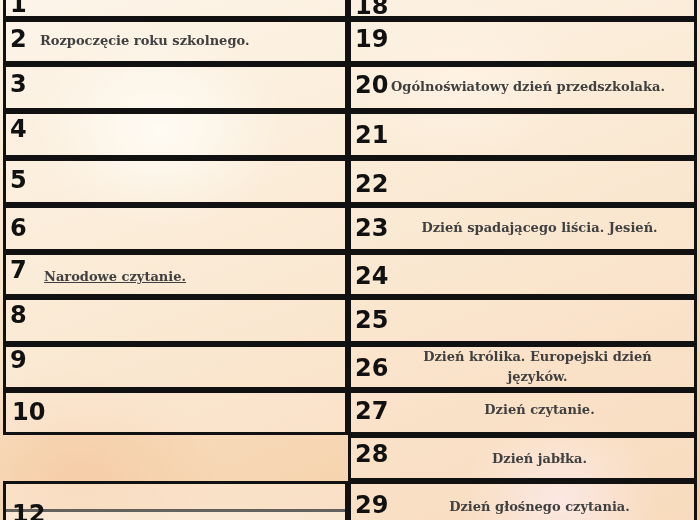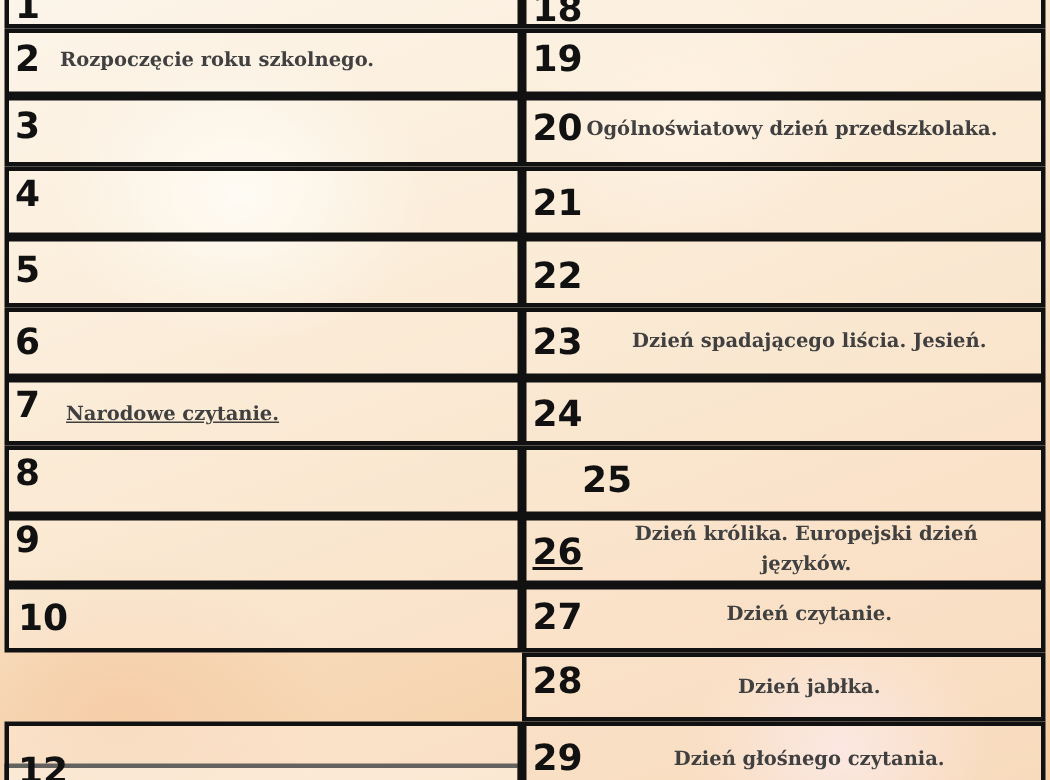--- a/index.html
+++ b/index.html
@@ -99,24 +99,24 @@
     <span class="num" style="top:8px;">22</span>
   </div>
   <div class="row" style="top:205px;height:47px;">
     <span class="num" style="top:5px;">23</span>
     <span class="txt center" style="top:10px;">Dzień spadającego liścia. Jesień.</span>
   </div>
   <div class="row" style="top:252px;height:45px;">
     <span class="num" style="top:6px;">24</span>
   </div>
   <div class="row" style="top:297px;height:47px;">
-    <span class="num" style="top:5px;margin-left:33px;">25</span>
+    <span class="num" style="top:5px;">25</span>
   </div>
   <div class="row" style="top:344px;height:46px;">
-    <span class="num" style="top:6px;text-decoration:underline;">26</span>
+    <span class="num" style="top:6px;">26</span>
     <span class="txt center" style="top:0px;left:60px;right:30px;line-height:20px;">Dzień królika. Europejski dzień języków.</span>
   </div>
   <div class="row" style="top:390px;height:45px;">
     <span class="num" style="top:3px;">27</span>
     <span class="txt center" style="top:7px;">Dzień czytanie.</span>
   </div>
   <div class="row" style="top:435px;height:46px;">
     <span class="num" style="top:1px;">28</span>
     <span class="txt center" style="top:11px;">Dzień jabłka.</span>
   </div>

